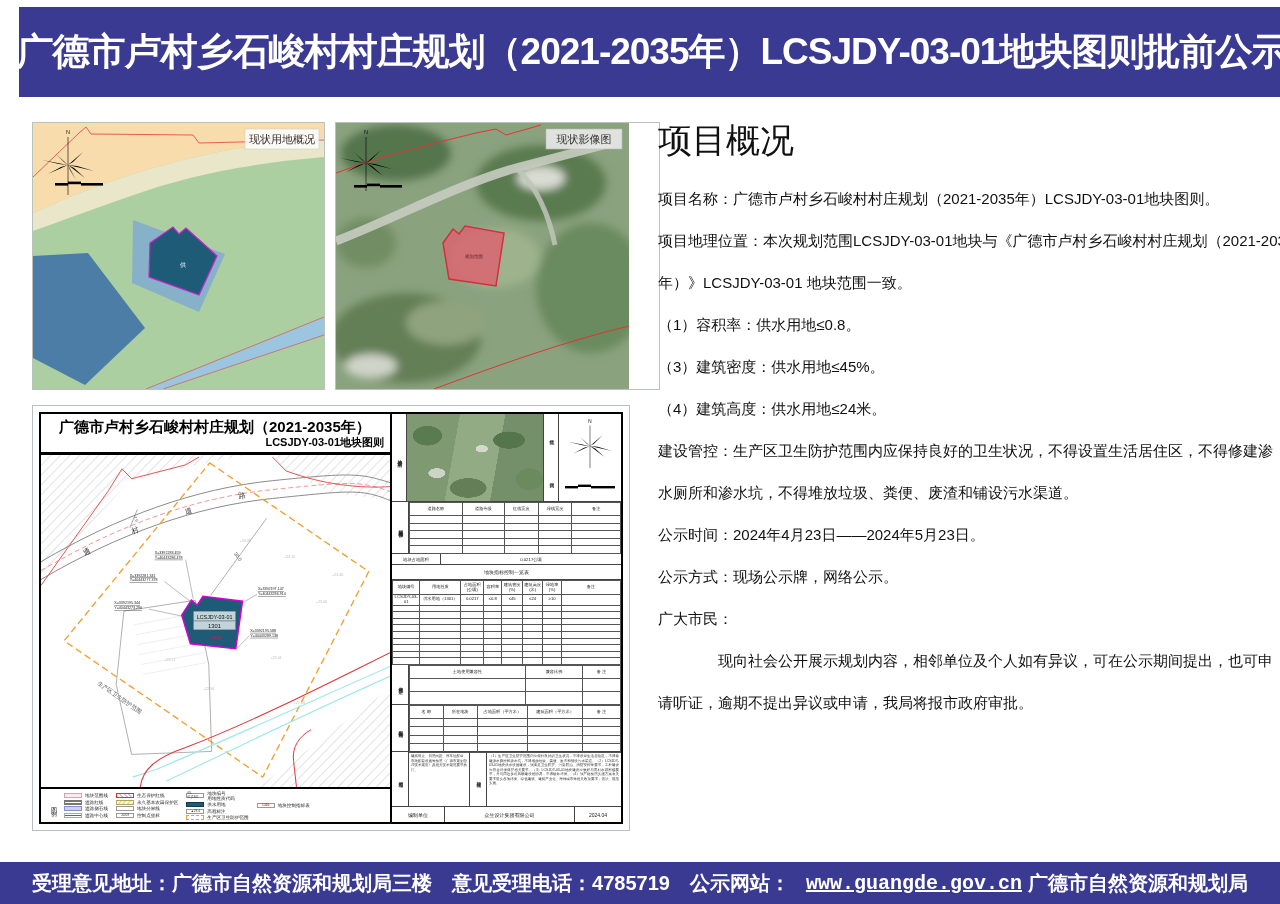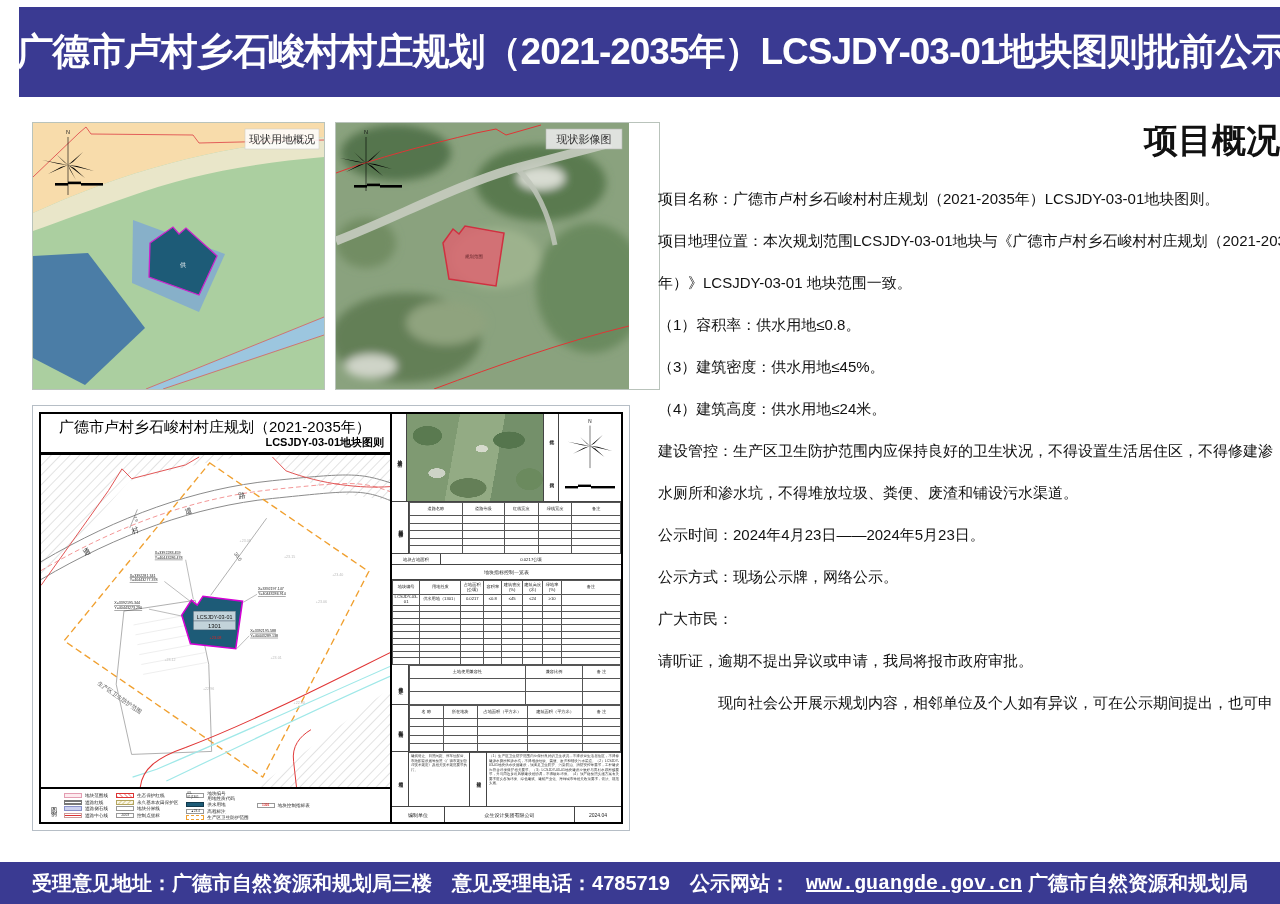--- a/index.html
+++ b/index.html
@@ -12,28 +12,28 @@
   .banner-bottom{left:0;top:862px;width:1280px;height:42px;background:#3a3a92;
     display:flex;align-items:center;justify-content:center;color:#fff;font-weight:bold;font-size:20px;white-space:nowrap;}
   .banner-bottom span{margin:0 10px;}
   .banner-bottom .url{font-family:"Liberation Mono","DejaVu Sans Mono",monospace;text-decoration:underline;margin:0 4px;}
   
   .mapbox{border:1px solid #b9c3bb;box-sizing:border-box;}
   .map1{left:32px;top:122px;width:293px;height:268px;}
   .map2{left:335px;top:122px;width:325px;height:268px;}
   
   .overview{left:658px;top:112px;width:622px;height:744px;overflow:hidden;color:#111;}
-  .ov-title{text-align:right;font-size:34px;font-weight:bold;margin:6px 0 14px 0;}
+  .ov-title{text-align:left;font-size:34px;font-weight:normal;margin:6px 0 14px 0;}
   .ov-line{font-size:15px;line-height:42px;white-space:nowrap;}
   
   .sheet{left:32px;top:405px;width:598px;height:426px;background:#fff;border:1px solid #b6bec6;box-sizing:border-box;}
   .frame{position:absolute;left:6px;top:6px;right:6px;bottom:6px;border:2.5px solid #000;display:flex;}
   .f-left{width:362px;display:flex;flex-direction:column;}
   .doc-head{height:38px;border-bottom:3px solid #000;position:relative;}
-  .doc-h1{position:absolute;left:18px;top:4px;font-size:15px;font-weight:normal;white-space:nowrap;}
+  .doc-h1{position:absolute;left:18px;top:4px;font-size:15px;font-weight:bold;white-space:nowrap;}
   .doc-h2{position:absolute;right:6px;bottom:2px;font-size:11px;font-weight:bold;}
   .doc-map{flex:1;display:block;}
   .legend{height:33px;border-top:2.5px solid #000;display:flex;align-items:center;}
   .lg-mark{writing-mode:vertical-rl;text-orientation:upright;font-size:6px;letter-spacing:4px;margin:0 6px 0 8px;color:#222;}
   .lg-cols{display:flex;flex:1;gap:8px;}
   .lg-col{display:flex;flex-direction:column;justify-content:center;gap:1.5px;}
   .lg-item{display:flex;align-items:center;gap:3px;}
   .sw{width:18px;height:5px;box-sizing:border-box;display:inline-flex;align-items:center;justify-content:center;
       font-size:3.2px;line-height:1;background:#fff;border:0.6px solid #999;color:#333;flex:0 0 18px;}
   .sw-pink{background:#fdeaee;border-color:#e39db2;}
@@ -661,22 +661,22 @@
       <div class="ov-line">项目地理位置：本次规划范围LCSJDY-03-01地块与《广德市卢村乡石峻村村庄规划（2021-2035</div>
       <div class="ov-line">年）》LCSJDY-03-01 地块范围一致。</div>
       <div class="ov-line">（1）容积率：供水用地≤0.8。</div>
       <div class="ov-line">（3）建筑密度：供水用地≤45%。</div>
       <div class="ov-line">（4）建筑高度：供水用地≤24米。</div>
       <div class="ov-line">建设管控：生产区卫生防护范围内应保持良好的卫生状况，不得设置生活居住区，不得修建渗</div>
       <div class="ov-line">水厕所和渗水坑，不得堆放垃圾、粪便、废渣和铺设污水渠道。</div>
       <div class="ov-line">公示时间：2024年4月23日——2024年5月23日。</div>
       <div class="ov-line">公示方式：现场公示牌，网络公示。</div>
       <div class="ov-line">广大市民：</div>
+      <div class="ov-line">　　　　现向社会公开展示规划内容，相邻单位及个人如有异议，可在公示期间提出，也可申</div>
       <div class="ov-line">请听证，逾期不提出异议或申请，我局将报市政府审批。</div>
-      <div class="ov-line">　　　　现向社会公开展示规划内容，相邻单位及个人如有异议，可在公示期间提出，也可申</div>
     </div>
 </div>
 
 <div class="abs banner-bottom">
   <span>受理意见地址：广德市自然资源和规划局三楼</span>
   <span>意见受理电话：4785719</span>
   <span style="margin-right:12px;">公示网站：</span>
     <span class="url">www.guangde.gov.cn</span>
   <span style="margin-left:2px;">广德市自然资源和规划局</span>
 </div>

